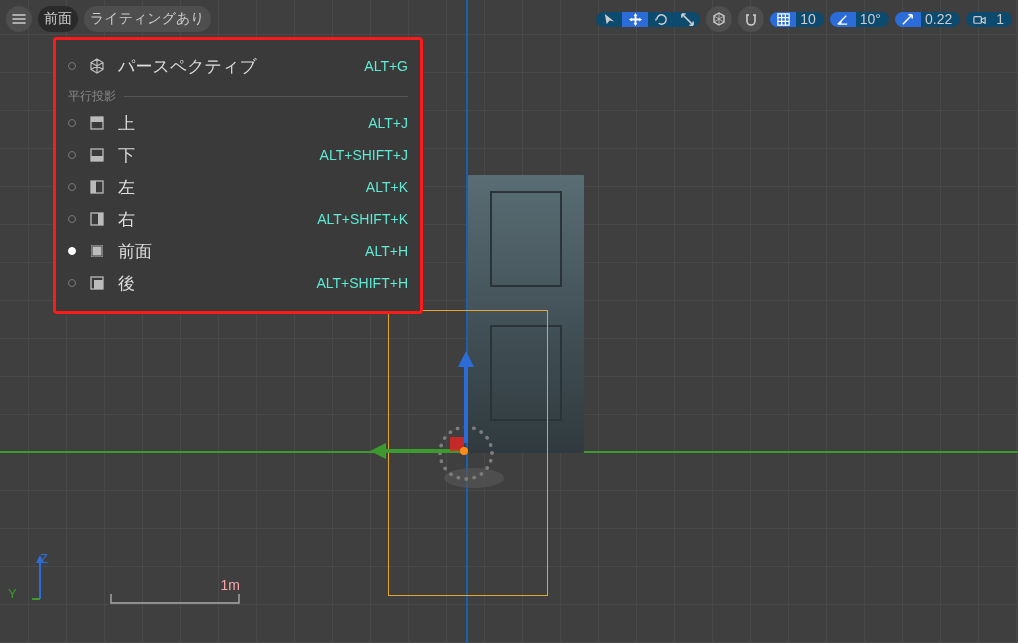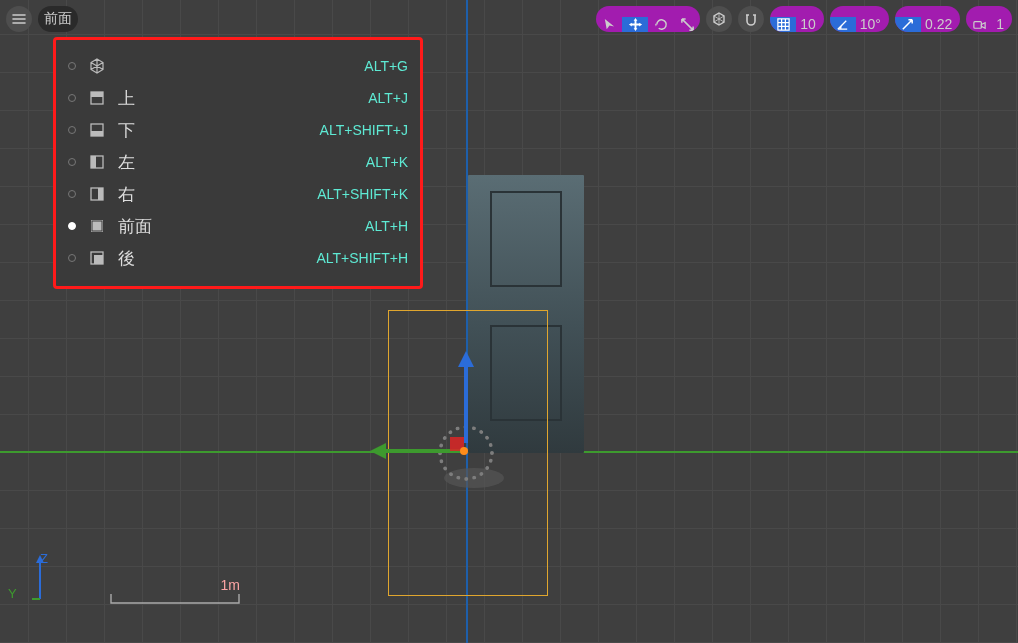--- a/index.html
+++ b/index.html
@@ -64,25 +64,25 @@
       display: inline-flex;
       align-items: center;
       justify-content: center;
       padding: 0 6px;
       color: #ccc;
       font-size: 14px;
     }
     .tb-btn.dark { background: #2a2a2a; }
     .tb-btn.icon-only { padding: 0; width: 26px; }
     .tb-group {
-      height: 26px;
+      height: 15px;
       border-radius: 13px;
-      background: #a21caf;
+      background: #0c4a6e;
       display: inline-flex;
-      align-items: flex-end;
+      align-items: center;
       overflow: hidden;
     }
     .tb-group .seg {
       width: 26px;
       display: inline-flex;
       align-items: center;
       justify-content: center;
       color: #ccc;
     }
     .tb-group .seg.active { background: #2b6cd8; color: #fff; }
@@ -231,20 +231,23 @@
 
 <div class="toolbar">
   <div class="tb-btn icon-only">
     <svg width="14" height="14" viewBox="0 0 14 14">
         <path d="M1 3h12M1 7h12M1 11h12" stroke="#ccc" stroke-width="1.6" stroke-linecap="round"></path>
       </svg>
   </div>
   <div class="tb-btn dark">
     <span>前面</span>
   </div>
+  <div class="tb-btn">
+    <span>ライティングあり</span>
+  </div>
 
   <div class="spacer"></div>
 
   <div class="tb-group">
     <div class="seg iconseg">
       <svg viewBox="0 0 16 16">
           <path d="M3 2l2 11 3-4 5 1z" fill="#ccc"></path>
         </svg>
     </div>
     <div class="seg iconseg active">
@@ -317,23 +320,28 @@
 </div>
 
 <div class="menu">
   <div class="menu-row">
     <span class="dot"></span>
     <span class="mic">
       <svg width="18" height="18" viewBox="0 0 18 18">
           <path d="M9 2l6 3.5v7L9 16l-6-3.5v-7z M9 2v14 M3 5.5l12 7 M15 5.5l-12 7" fill="none" stroke="#bbb" stroke-width="1.2"></path>
         </svg>
     </span>
+    <span class="mlabel">パースペクティブ</span>
     <span class="mshort">ALT+G</span>
   </div>
 
+  <div class="menu-divider">
+    <span class="dlabel">平行投影</span>
+    <span class="dline"></span>
+  </div>
 
   <div class="menu-row">
     <span class="dot"></span>
     <span class="mic">
         <svg width="16" height="16" viewBox="0 0 16 16">
           <rect x="2" y="2" width="12" height="12" fill="none" stroke="#bbb" stroke-width="1.3"></rect>
           <rect x="2" y="2" width="12" height="5" fill="#bbb"></rect>
         </svg>
       </span>
     <span class="mlabel">上</span>

